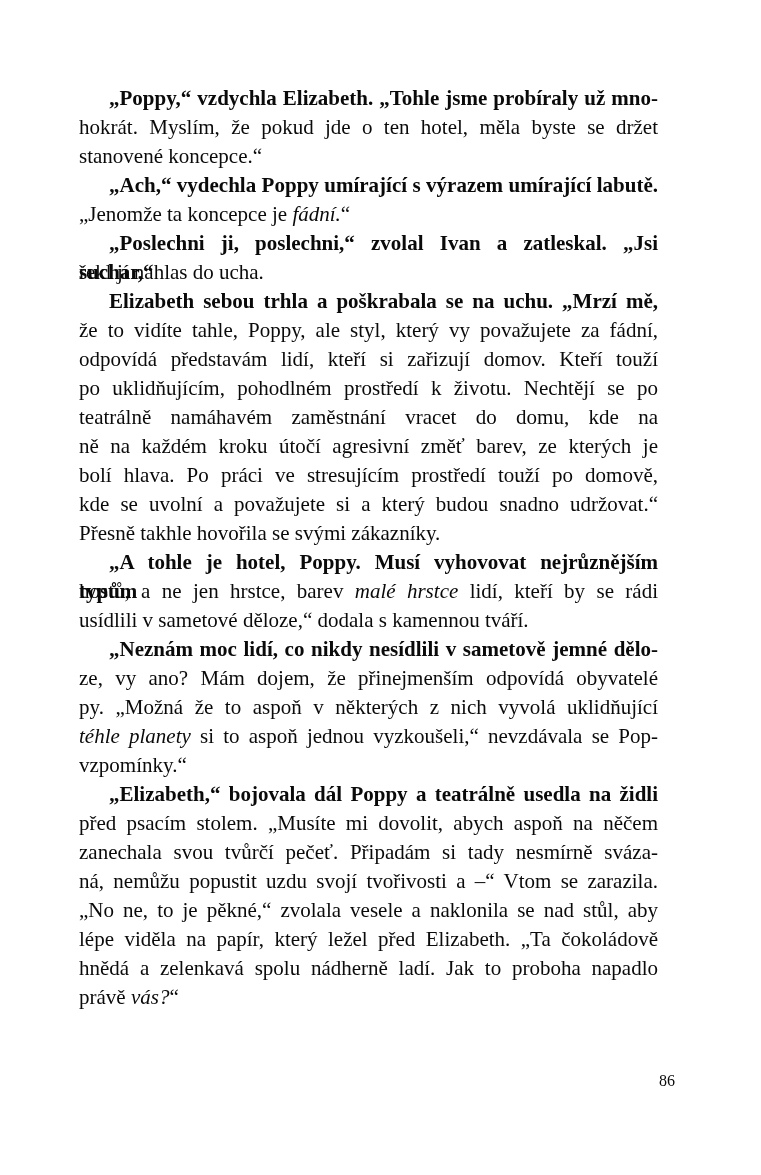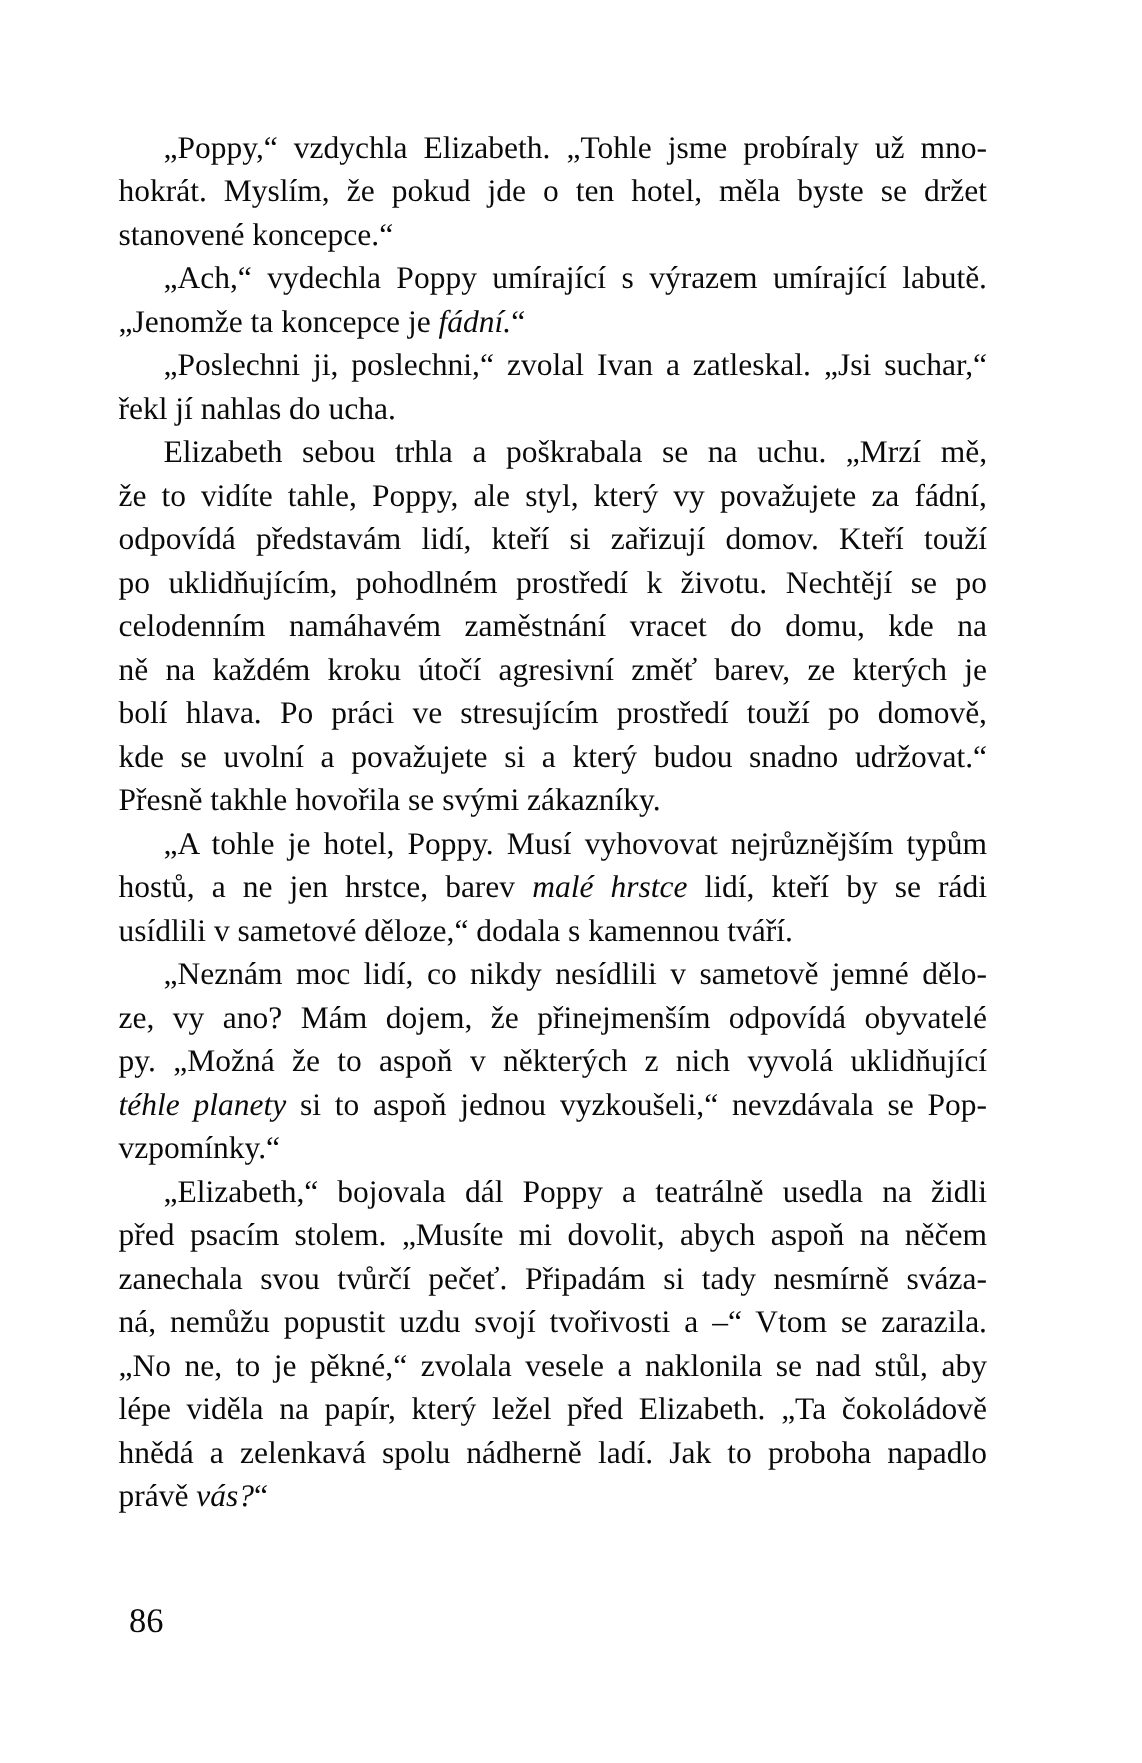--- a/index.html
+++ b/index.html
@@ -39,51 +39,52 @@
   .line.j {
     white-space: normal;
   }
   .line.last {
     text-align: right;
     text-align-last: left;
     -moz-text-align-last: left;
   }
   .line.indent {
     text-indent: 30px;
+    font-weight: bold;
   }
   .italic {
     font-style: italic;
   }
   .page-number {
     position: absolute;
-    left: 86px;
+    left: 96px;
     top: 1066px;
     width: 579px;
-    text-align: left;
-    font-size: 23px;
+    text-align: right;
+    font-size: 16px;
     line-height: 29px;
   }
 </style>
 </head>
 <body>
 
 <div class="book-page">
   <div class="text-block">
       <div class="line j indent"><span>„Poppy,“ vzdychla Elizabeth. „Tohle jsme probíraly už mno-</span></div>
       <div class="line j"><span>hokrát. Myslím, že pokud jde o ten hotel, měla byste se držet</span></div>
       <div class="line last"><span>stanovené koncepce.“</span></div>
       <div class="line j indent"><span>„Ach,“ vydechla Poppy umírající s výrazem umírající labutě.</span></div>
       <div class="line last"><span>„Jenomže ta koncepce je </span><span class="italic">fádní.</span><span>“</span></div>
       <div class="line j indent"><span>„Poslechni ji, poslechni,“ zvolal Ivan a zatleskal. „Jsi suchar,“</span></div>
       <div class="line last"><span>řekl jí nahlas do ucha.</span></div>
       <div class="line j indent"><span>Elizabeth sebou trhla a poškrabala se na uchu. „Mrzí mě,</span></div>
       <div class="line j"><span>že to vidíte tahle, Poppy, ale styl, který vy považujete za fádní,</span></div>
       <div class="line j"><span>odpovídá představám lidí, kteří si zařizují domov. Kteří touží</span></div>
       <div class="line j"><span>po uklidňujícím, pohodlném prostředí k životu. Nechtějí se po</span></div>
-      <div class="line j"><span>celodenním namáhavém zaměstnání vracet do domu, kde na</span></div>
+      <div class="line j"><span>teatrálně namáhavém zaměstnání vracet do domu, kde na</span></div>
       <div class="line j"><span>ně na každém kroku útočí agresivní změť barev, ze kterých je</span></div>
       <div class="line j"><span>bolí hlava. Po práci ve stresujícím prostředí touží po domově,</span></div>
       <div class="line j"><span>kde se uvolní a považujete si a který budou snadno udržovat.“</span></div>
       <div class="line last"><span>Přesně takhle hovořila se svými zákazníky.</span></div>
       <div class="line j indent"><span>„A tohle je hotel, Poppy. Musí vyhovovat nejrůznějším typům</span></div>
       <div class="line j"><span>hostů, a ne jen hrstce, barev </span><span class="italic">malé hrstce</span><span> lidí, kteří by se rádi</span></div>
       <div class="line last"><span>usídlili v sametové děloze,“ dodala s kamennou tváří.</span></div>
       <div class="line j indent"><span>„Neznám moc lidí, co nikdy nesídlili v sametově jemné dělo-</span></div>
       <div class="line j"><span>ze, vy ano? Mám dojem, že přinejmenším odpovídá obyvatelé</span></div>
       <div class="line j"><span>py. „Možná že to aspoň v některých z nich vyvolá uklidňující</span></div>

